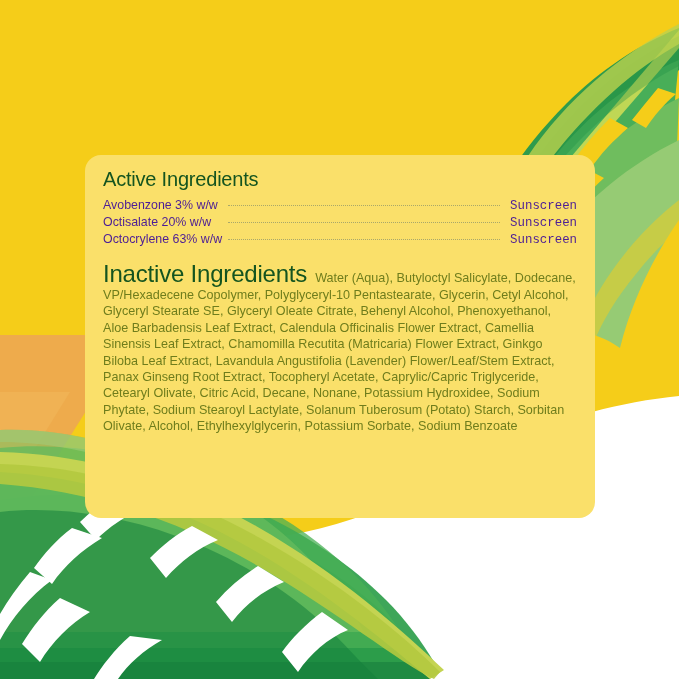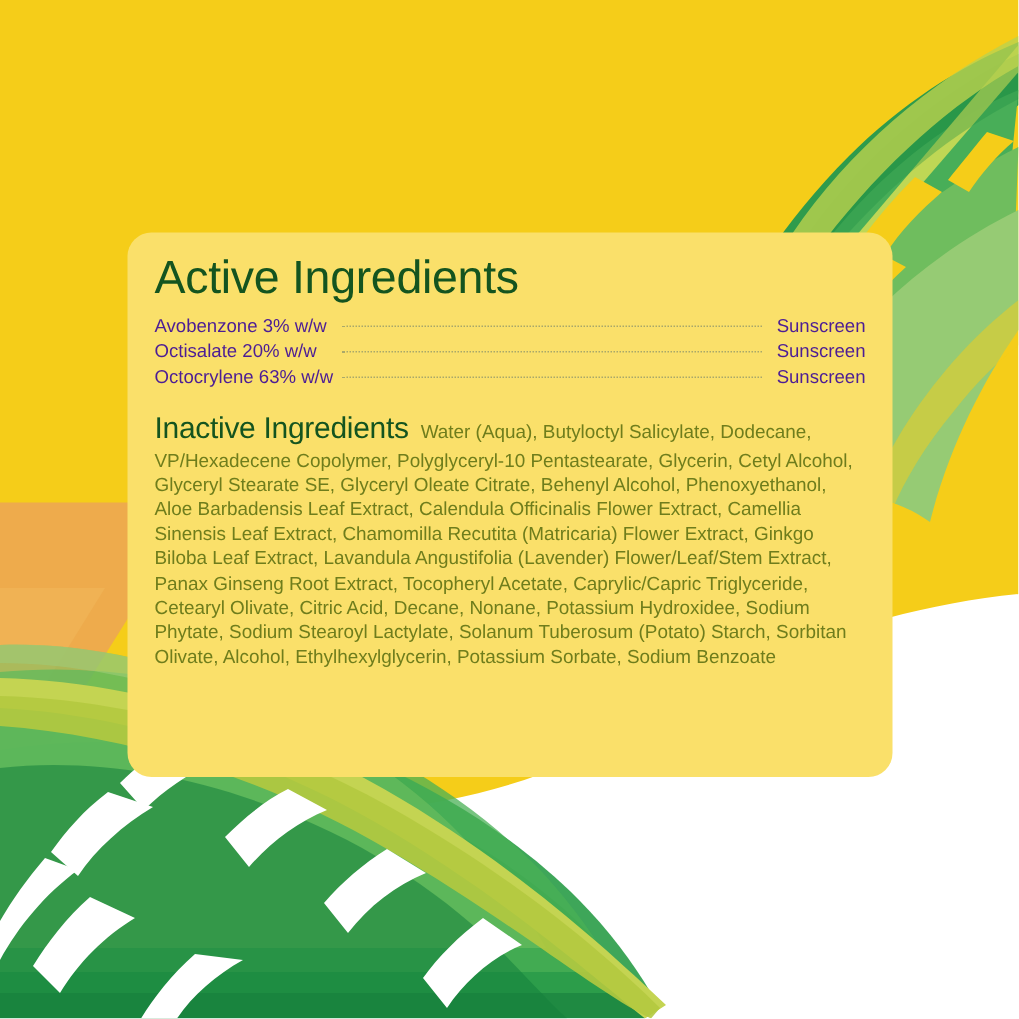--- a/index.html
+++ b/index.html
@@ -62,21 +62,21 @@
   }
 
   .active-header {
     display: flex;
     align-items: baseline;
     justify-content: space-between;
     margin: 0 0 8px 0;
   }
   .active-header .h-left,
   .active-header .h-right {
-    font-size: 31px;
+    font-size: 20px;
     font-weight: 400;
     color: #14541f;
     letter-spacing: -0.2px;
     line-height: 1.05;
   }
 
   .active-table {
     width: 100%;
     border-collapse: collapse;
     margin-bottom: 4px;
@@ -105,33 +105,34 @@
     border-bottom: 1.5px dotted #a9a86a;
     position: relative;
     top: -3px;
     width: 100%;
   }
   .ing-purpose {
     width: 1%;
     padding-left: 10px !important;
     text-align: right;
     color: #6f7d1c;
+    font-family: Liberation Mono, monospace;
   }
 
   .inactive-block {
     margin-top: 12px;
     font-size: 12.6px;
     line-height: 16.4px;
     color: #6f7d1c;
     text-align: left;
     hyphens: manual;
     word-spacing: 0px;
   }
   .inactive-title {
-    font-size: 20px;
+    font-size: 24px;
     line-height: 26px;
     color: #14541f;
     letter-spacing: -0.2px;
     margin-right: 8px;
   }
 </style>
 </head>
 <body>
 
 <div id="stage">

